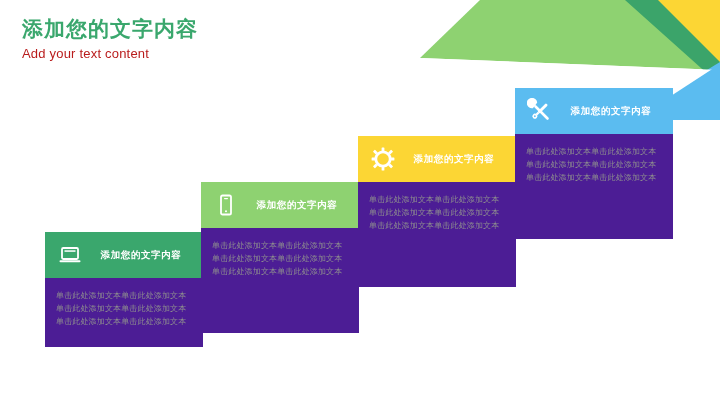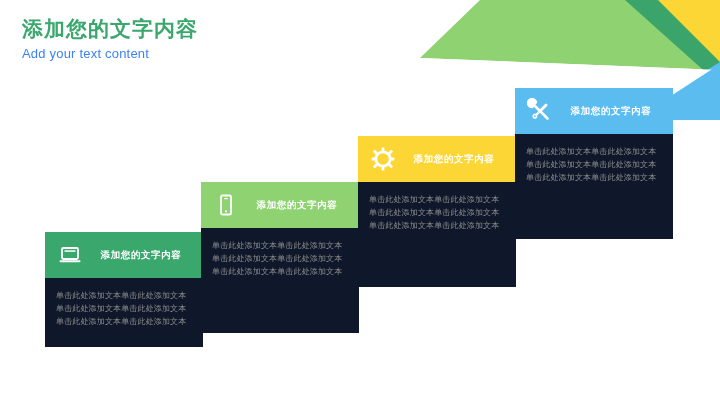--- a/index.html
+++ b/index.html
@@ -34,21 +34,21 @@
   #heading .zh {
     font-size: 21px;
     font-weight: bold;
     color: #3aa76d;
     letter-spacing: 1px;
     line-height: 1.25;
     white-space: nowrap;
   }
   #heading .en {
     font-size: 13px;
-    color: #3b82f6;
+    color: #b91c1c;
     letter-spacing: 0.2px;
     line-height: 1.4;
     margin-top: 3px;
     white-space: nowrap;
   }
 
   
   .card {
     position: absolute;
     width: 158px;
@@ -71,21 +71,21 @@
     flex: 1;
     text-align: center;
     font-size: 9.5px;
     font-weight: bold;
     color: #ffffff;
     letter-spacing: 0.6px;
     padding-right: 6px;
     white-space: nowrap;
   }
   .card-body {
-    background: #0f172a;
+    background: #4c1d95;
     padding: 11px 11px 0 11px;
   }
   .card-body p {
     font-size: 8px;
     line-height: 1.65;
     color: #8e8e8e;
     letter-spacing: 0.15px;
     word-break: break-all;
   }
 

